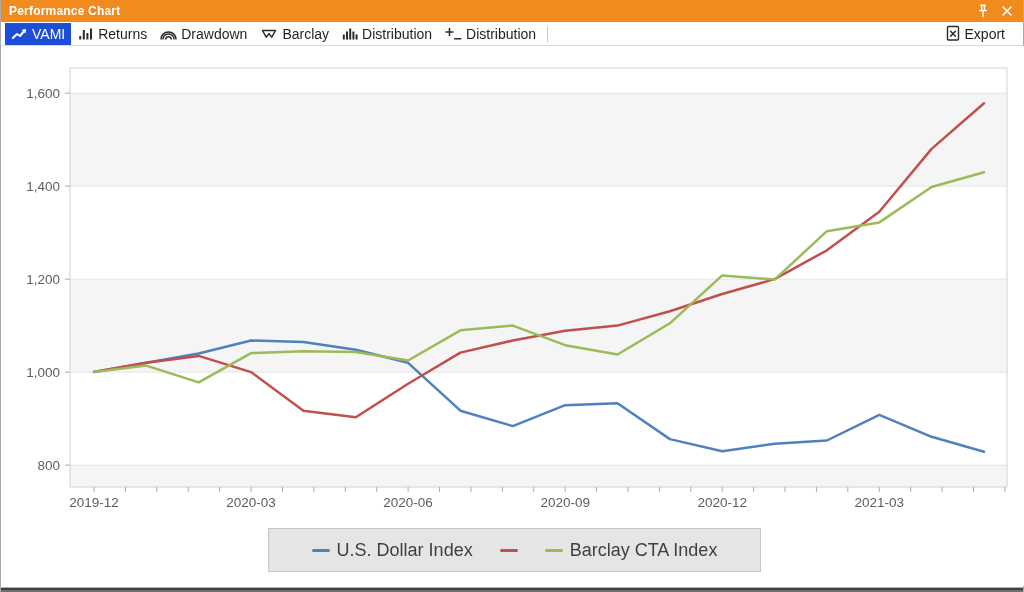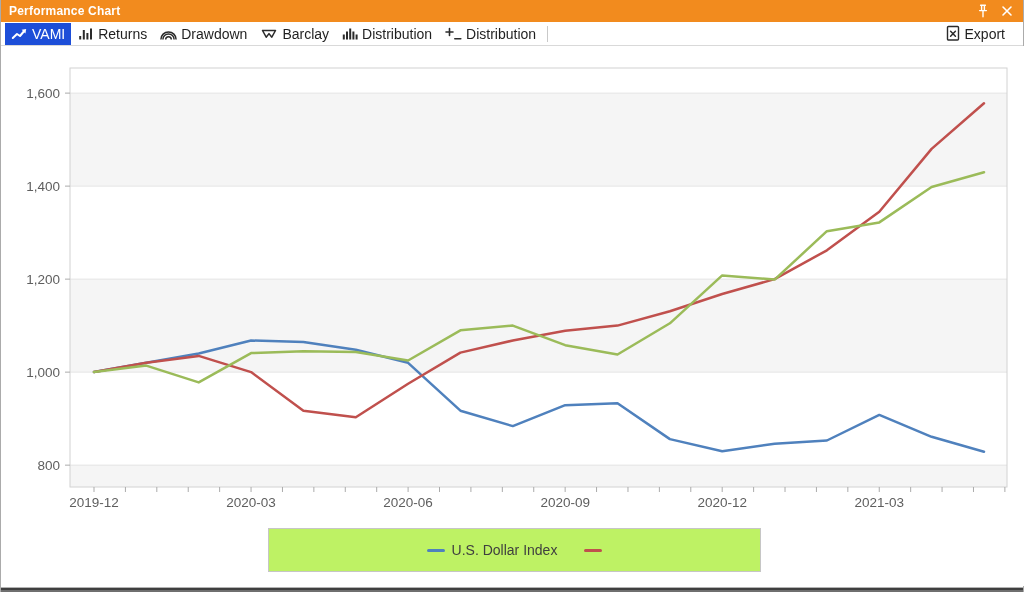--- a/index.html
+++ b/index.html
@@ -20,23 +20,23 @@
     cursor:pointer;white-space:nowrap;}
   .tbtn svg{display:block;}
   .tbtn.active{background:#1d4ed8;color:#fff;justify-content:center;}
   .separator{width:1px;height:16px;background:#c9c9c9;margin:0 4px;}
   .export{margin-left:auto;margin-right:8px;}
   
   .chart-area{position:absolute;top:46px;left:0;width:1024px;height:540px;background:#fff;}
   #chart-svg{position:absolute;top:0;left:0;}
   .axis-label{font-family:"Liberation Sans",sans-serif;font-size:13.5px;fill:#5e5e5e;}
   
-  .legend{position:absolute;left:267px;top:482px;width:493px;height:44px;background:#bef264;
+  .legend{position:absolute;left:267px;top:482px;width:493px;height:44px;background:#e5e5e5;
     border:1px solid #c6c6c6;box-sizing:border-box;display:flex;align-items:center;
-    justify-content:center;gap:27px;font-size:14px;color:#3f3f3f;}
+    justify-content:center;gap:27px;font-size:18px;color:#3f3f3f;}
   .legend-item{display:flex;align-items:center;gap:7px;cursor:pointer;}
   .dash{width:18px;height:3px;border-radius:2px;background:#999;display:inline-block;}
   
   .bottom-strip{position:absolute;left:0;bottom:0;width:100%;height:6px;
     background:linear-gradient(#ffffff 0 1px,#b3b3b3 1px 2px,#3f3f3f 2px 4px,#6f6f6f 4px 6px);}
 </style>
 </head>
 <body>
 
 <div class="window">
@@ -181,17 +181,21 @@
       </svg>
 
     <div class="legend">
       <div class="legend-item">
         <span class="dash" style="background: rgb(79, 129, 189);"></span>
         <span>U.S. Dollar Index</span>
       </div>
       <div class="legend-item">
         <span class="dash" style="background: rgb(192, 80, 77);"></span>
       </div>
+      <div class="legend-item">
+        <span class="dash" style="background: rgb(155, 187, 89);"></span>
+        <span>Barclay CTA Index</span>
+      </div>
     </div>
   </div>
 
   <div class="bottom-strip"></div>
 </div>
 
 </body></html>

